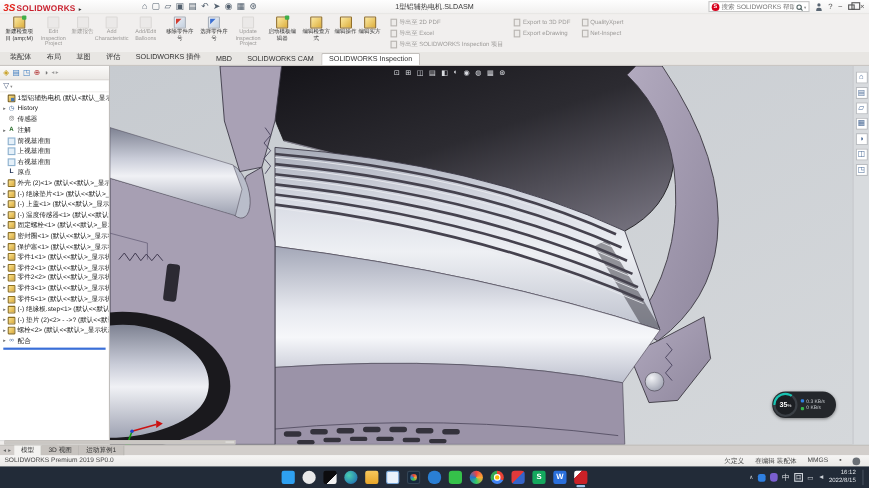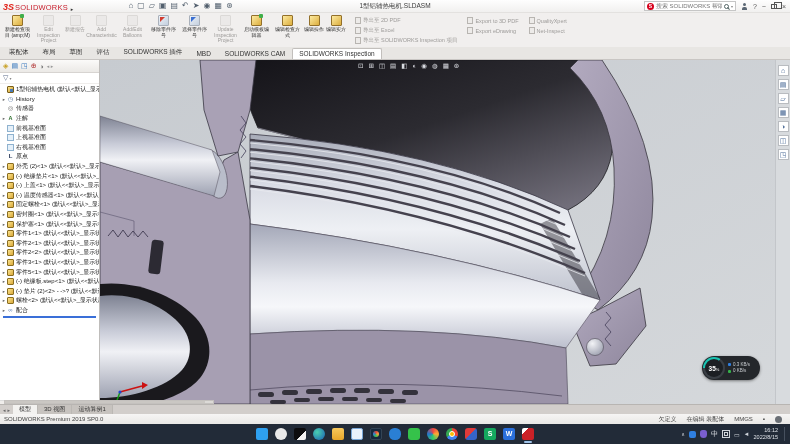--- a/index.html
+++ b/index.html
@@ -4,21 +4,21 @@
 <style>
 *{box-sizing:border-box;margin:0;padding:0}
 html,body{width:790px;height:444px;overflow:hidden}
 body{font-family:"Liberation Sans","DejaVu Sans",sans-serif;background:#fff;color:#222}
 .app{display:flex;flex-direction:column;width:790px;height:444px}
 
 
 .titlebar{flex:0 0 13px;height:13px;display:flex;align-items:center;background:linear-gradient(#fefefe,#f1f0ef);border-bottom:1px solid #e3e1df;position:relative;font-size:7px}
 .logo{display:flex;align-items:flex-end;padding:0 3px;height:100%}
 .logo-3s{color:#e2231a;font-weight:bold;font-style:italic;font-size:9px;margin-right:1px}
-.logo-text{color:#c9202e;font-weight:normal;font-size:7.5px;letter-spacing:.2px}
+.logo-text{color:#c9202e;font-weight:bold;font-size:7.5px;letter-spacing:.2px}
 .logo-fly{font-size:5px;color:#333;margin-left:3px}
 .qicons{display:flex;gap:4px;margin-left:52px;align-items:center;color:#53606e}
 .qi{font-size:8px;line-height:10px;cursor:default}
 .tb-title{position:absolute;left:0;right:0;text-align:center;font-size:6.5px;color:#3a3a3a;pointer-events:none}
 .tb-right{margin-left:auto;display:flex;align-items:center;gap:5px;padding-right:4px}
 .searchbox{display:flex;align-items:center;border:1px solid #c6c6c6;background:#fff;height:10px;width:92px;font-size:6px;color:#777;padding:0 2px;gap:2px}
 .slogo{width:7px;height:7px;border-radius:50%;background:#d6001c;color:#fff;font-size:5px;line-height:7px;text-align:center;font-weight:bold;flex:0 0 7px}
 .sb-text{flex:1;white-space:nowrap;overflow:hidden}
 .mag{width:5px;height:5px;border:1px solid #566;border-radius:50%;position:relative;flex:0 0 5px}
 .mag::after{content:"";width:3px;height:1px;background:#566;transform:rotate(45deg);position:absolute;right:-2px;bottom:-1px}

